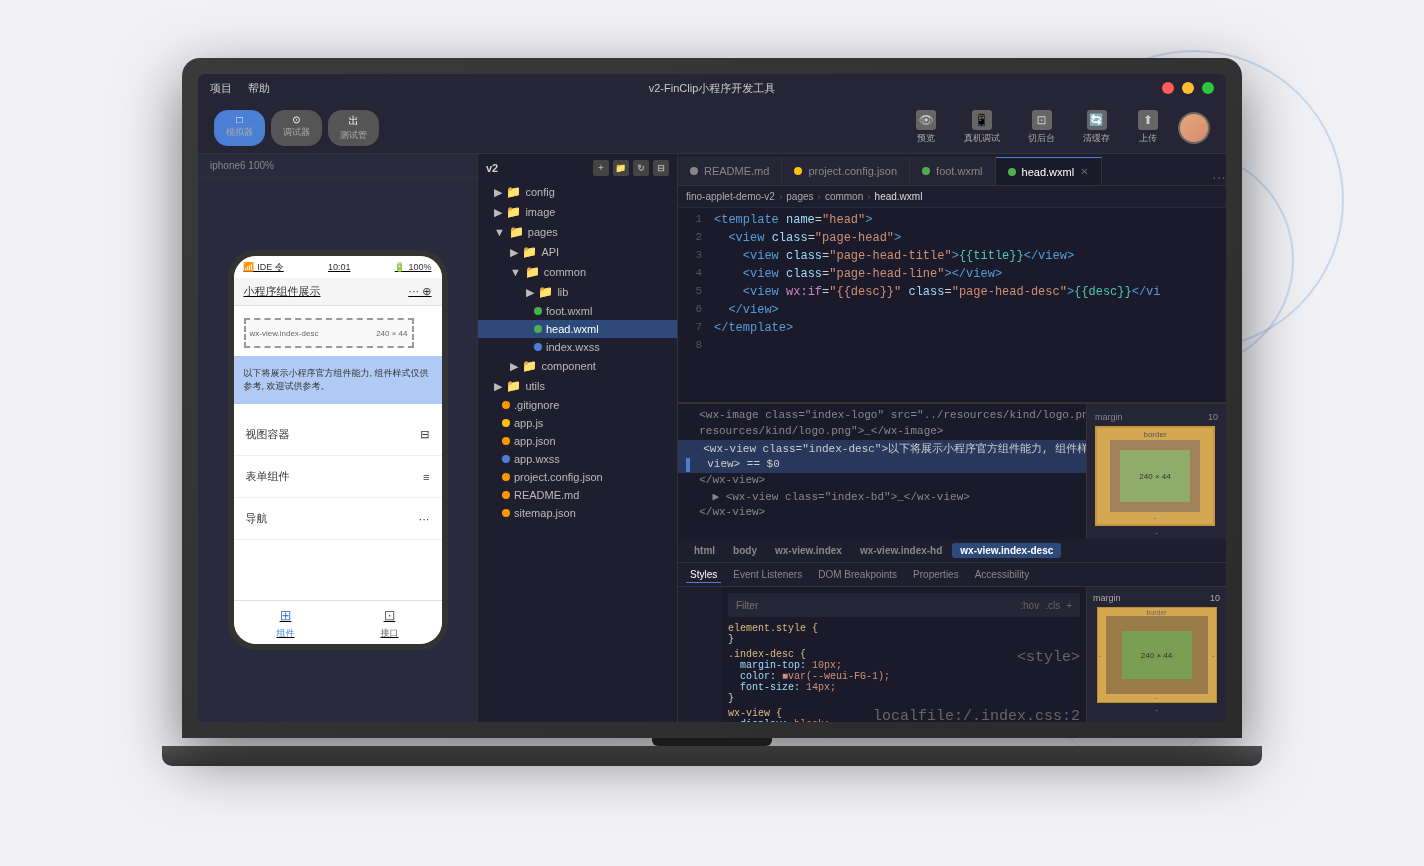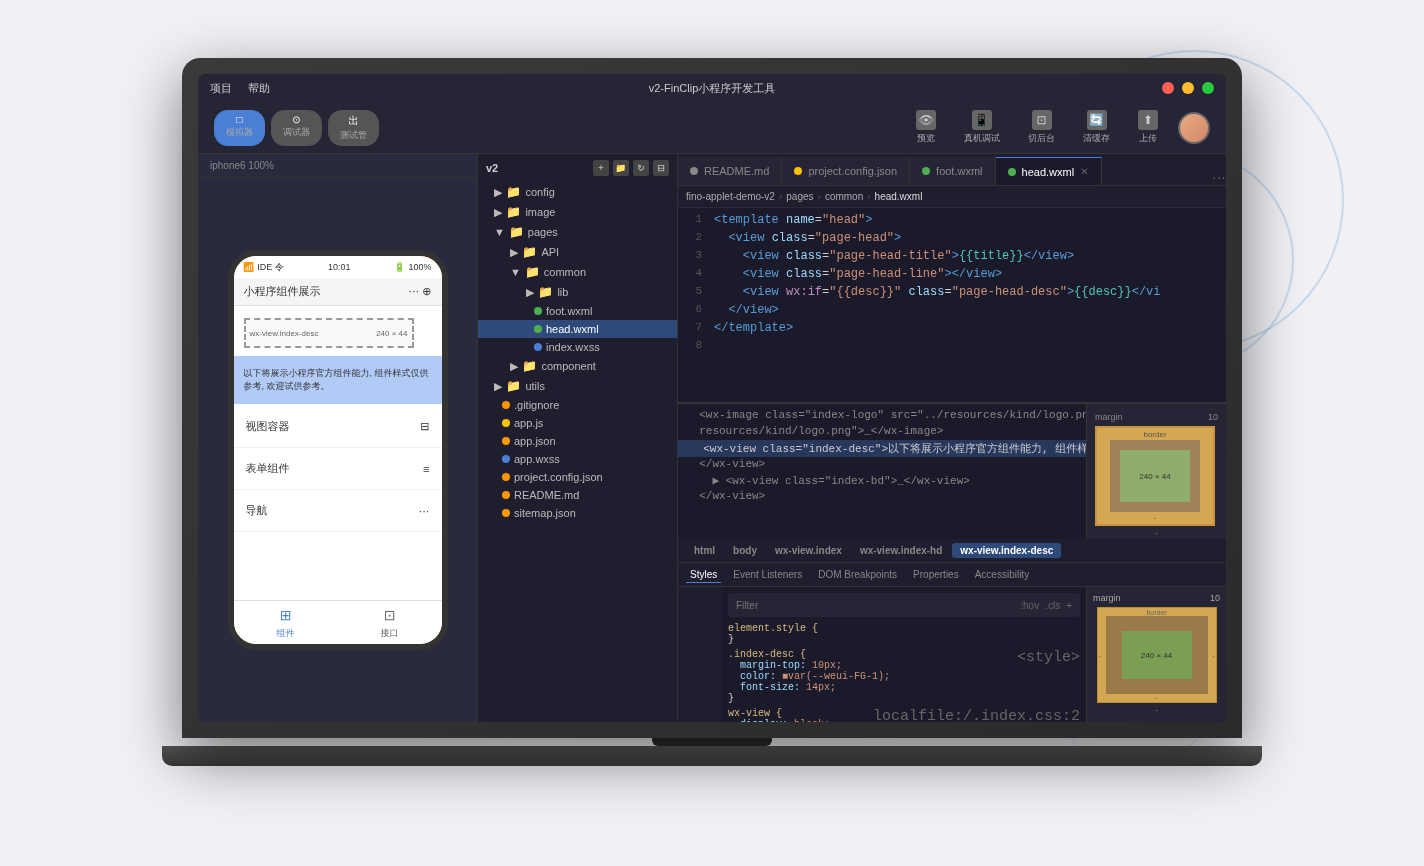--- a/index.html
+++ b/index.html
@@ -234,20 +234,21 @@
     .phone-device {
       width: 220px;
       height: 400px;
       background: #fdba74;
       border-radius: 28px;
       border: 6px solid #333;
       overflow: hidden;
       display: flex;
       flex-direction: column;
       position: relative;
+      text-decoration: underline;
     }
 
     .phone-status-bar {
       height: 22px;
       background: white;
       display: flex;
       align-items: center;
       justify-content: space-between;
       padding: 0 10px;
       font-size: 9px;
@@ -300,21 +301,21 @@
       background: rgba(100, 149, 237, 0.5);
       display: flex;
       align-items: center;
       padding: 4px 10px;
       font-size: 9px;
       color: #333;
     }
 
     .phone-menu-items {
       position: absolute;
-      top: 100px;
+      top: 108px;
       left: 0; right: 0;
     }
 
     .phone-menu-item {
       height: 42px;
       display: flex;
       align-items: center;
       justify-content: space-between;
       padding: 0 12px;
       border-bottom: 1px solid #f0f0f0;
@@ -1009,20 +1010,24 @@
                   <div class="html-line">
                     <span class="html-line-content" style="color:#888">  &lt;wx-image class="index-logo" src="../resources/kind/logo.png" aria-src="../</span>
                   </div>
                   <div class="html-line">
                     <span class="html-line-content" style="color:#888">  resources/kind/logo.png"&gt;_&lt;/wx-image&gt;</span>
                   </div>
                   <div class="html-line highlighted">
                     <span style="width:4px; background:#4a7fd4; margin-right:4px; display:inline-block;"></span>
                     <span class="html-line-content" style="color:#ccc">  &lt;wx-view class="index-desc"&gt;以下将展示小程序官方组件能力, 组件样式仅供参考. &lt;/wx-</span>
                   </div>
+                  <div class="html-line highlighted">
+                    <span style="width:4px; background:#4a7fd4; margin-right:4px; display:inline-block;"></span>
+                    <span class="html-line-content" style="color:#ccc">  view&gt; == $0</span>
+                  </div>
                   <div class="html-line">
                     <span class="html-line-content" style="color:#888">  &lt;/wx-view&gt;</span>
                   </div>
                   <div class="html-line">
                     <span class="html-line-content" style="color:#888">    ▶ &lt;wx-view class="index-bd"&gt;_&lt;/wx-view&gt;</span>
                   </div>
                   <div class="html-line">
                     <span class="html-line-content" style="color:#888">  &lt;/wx-view&gt;</span>
                   </div>
 

